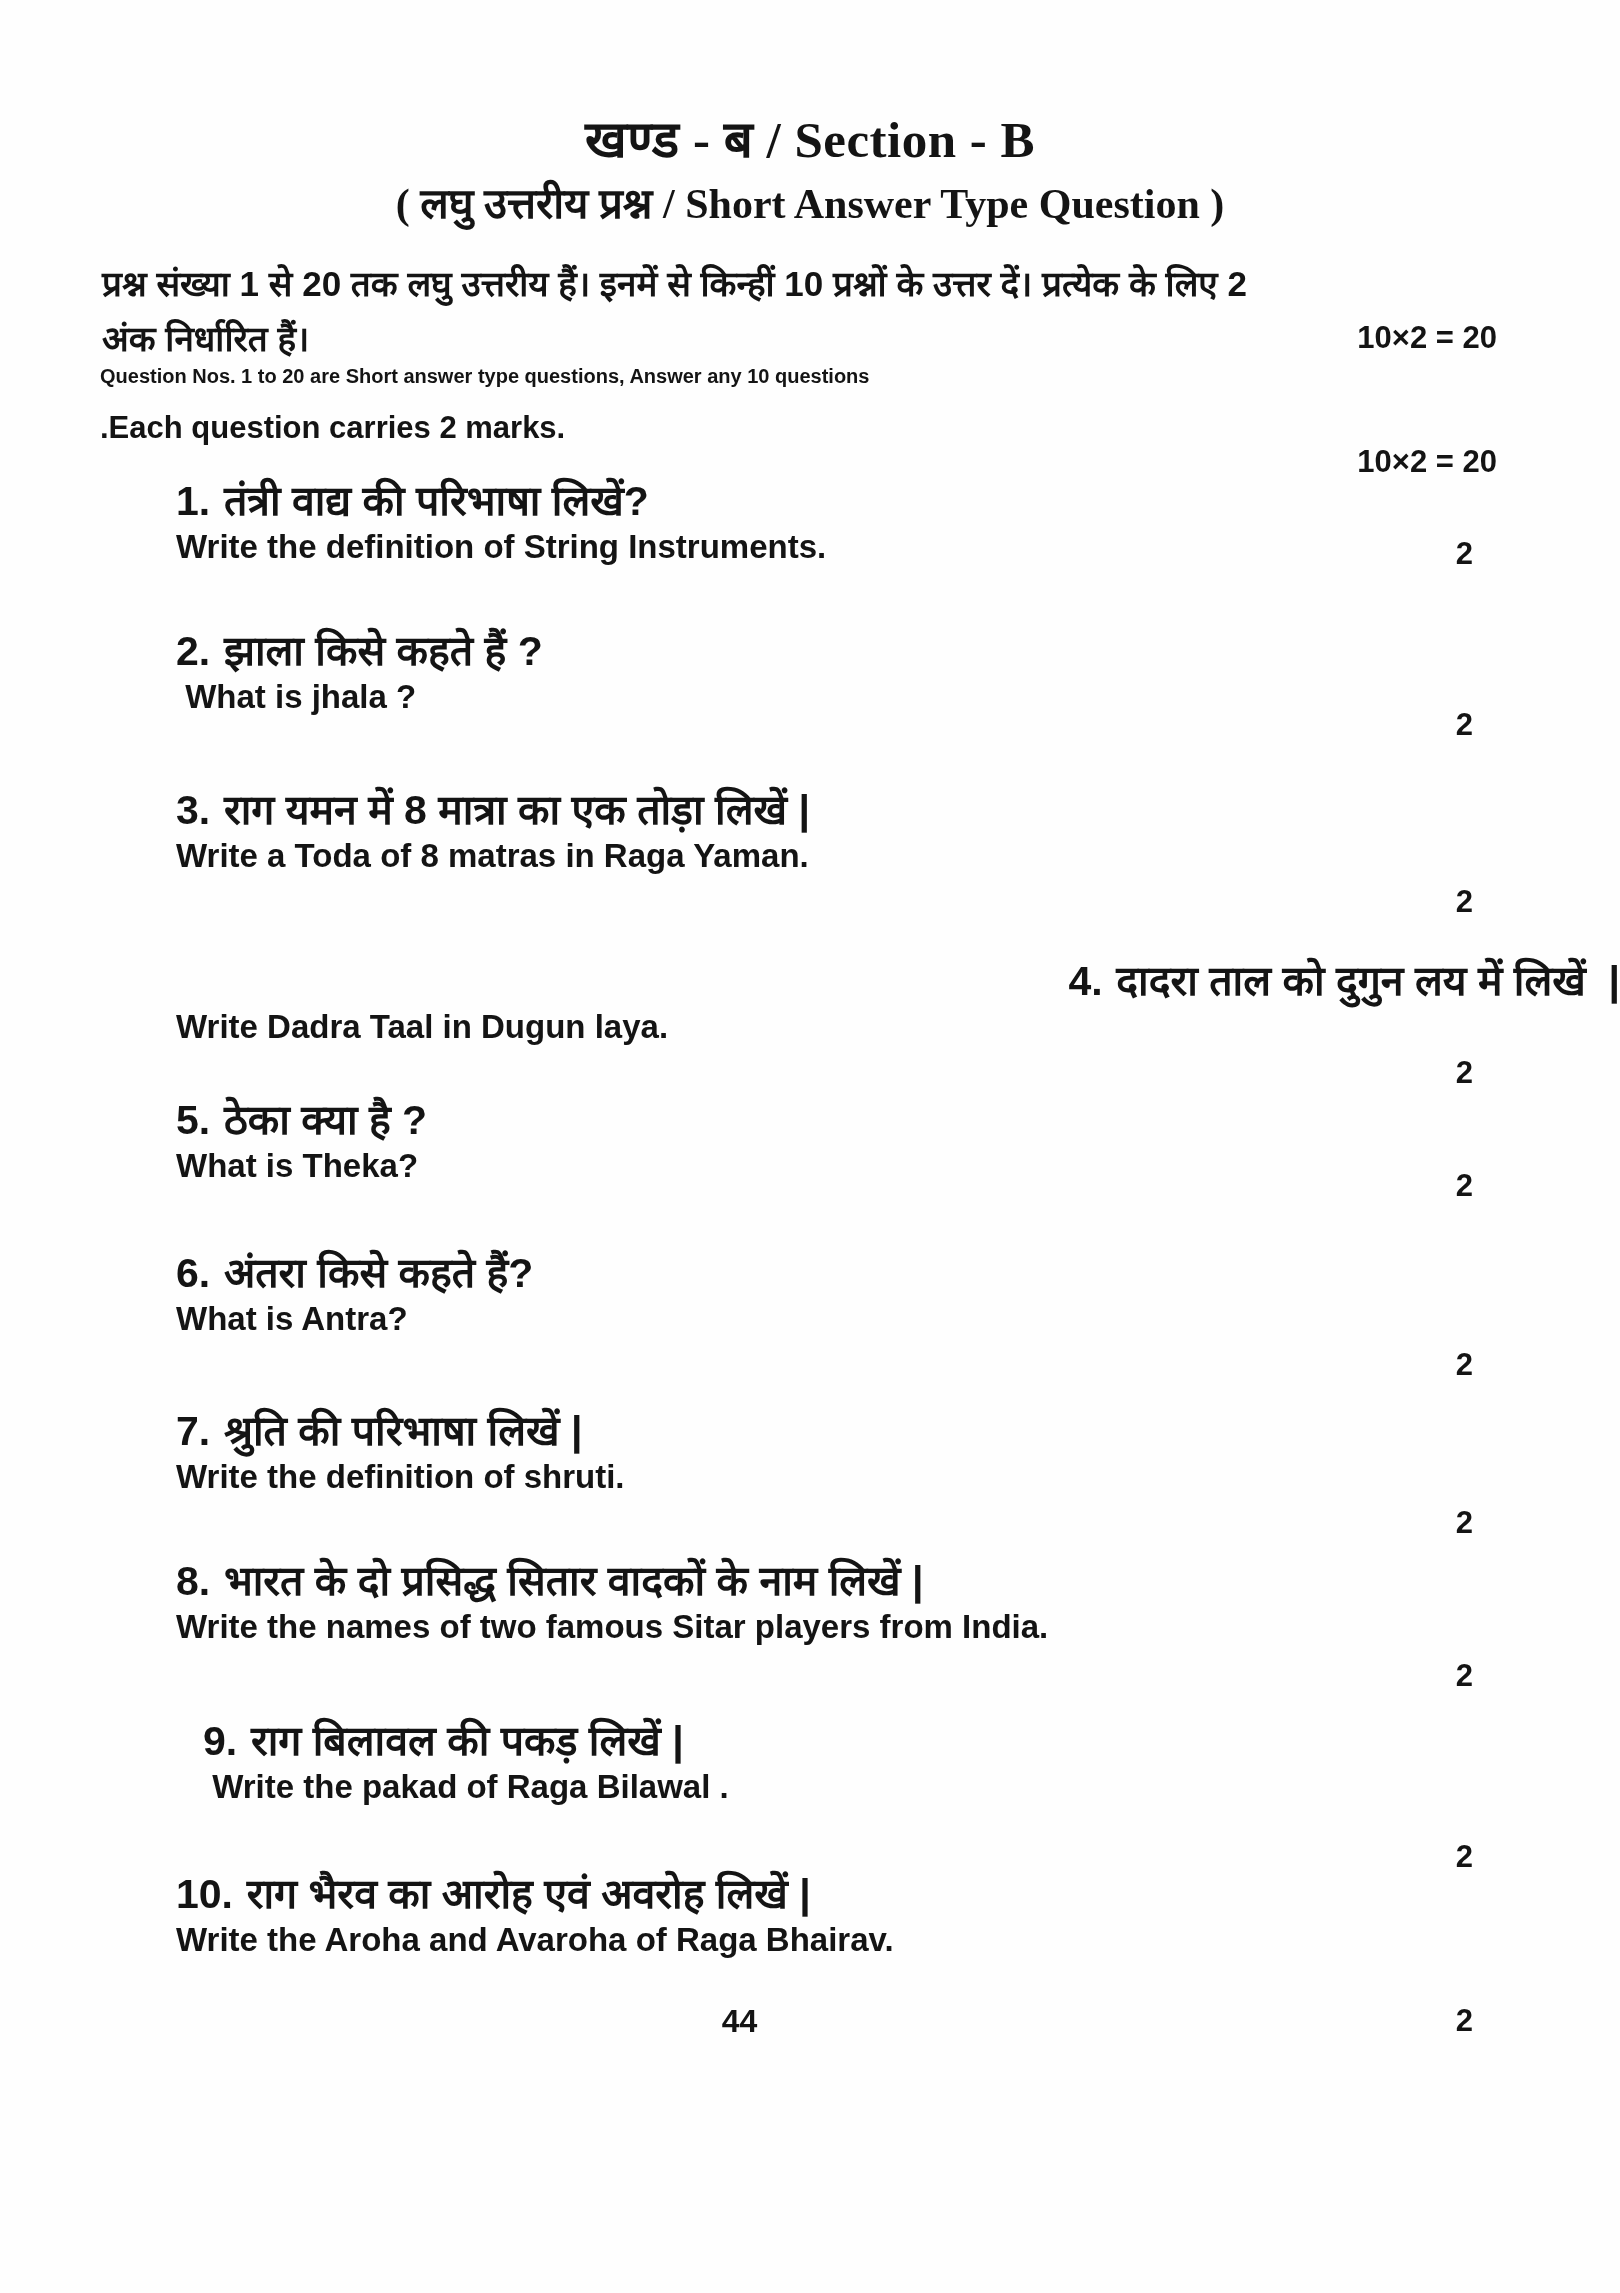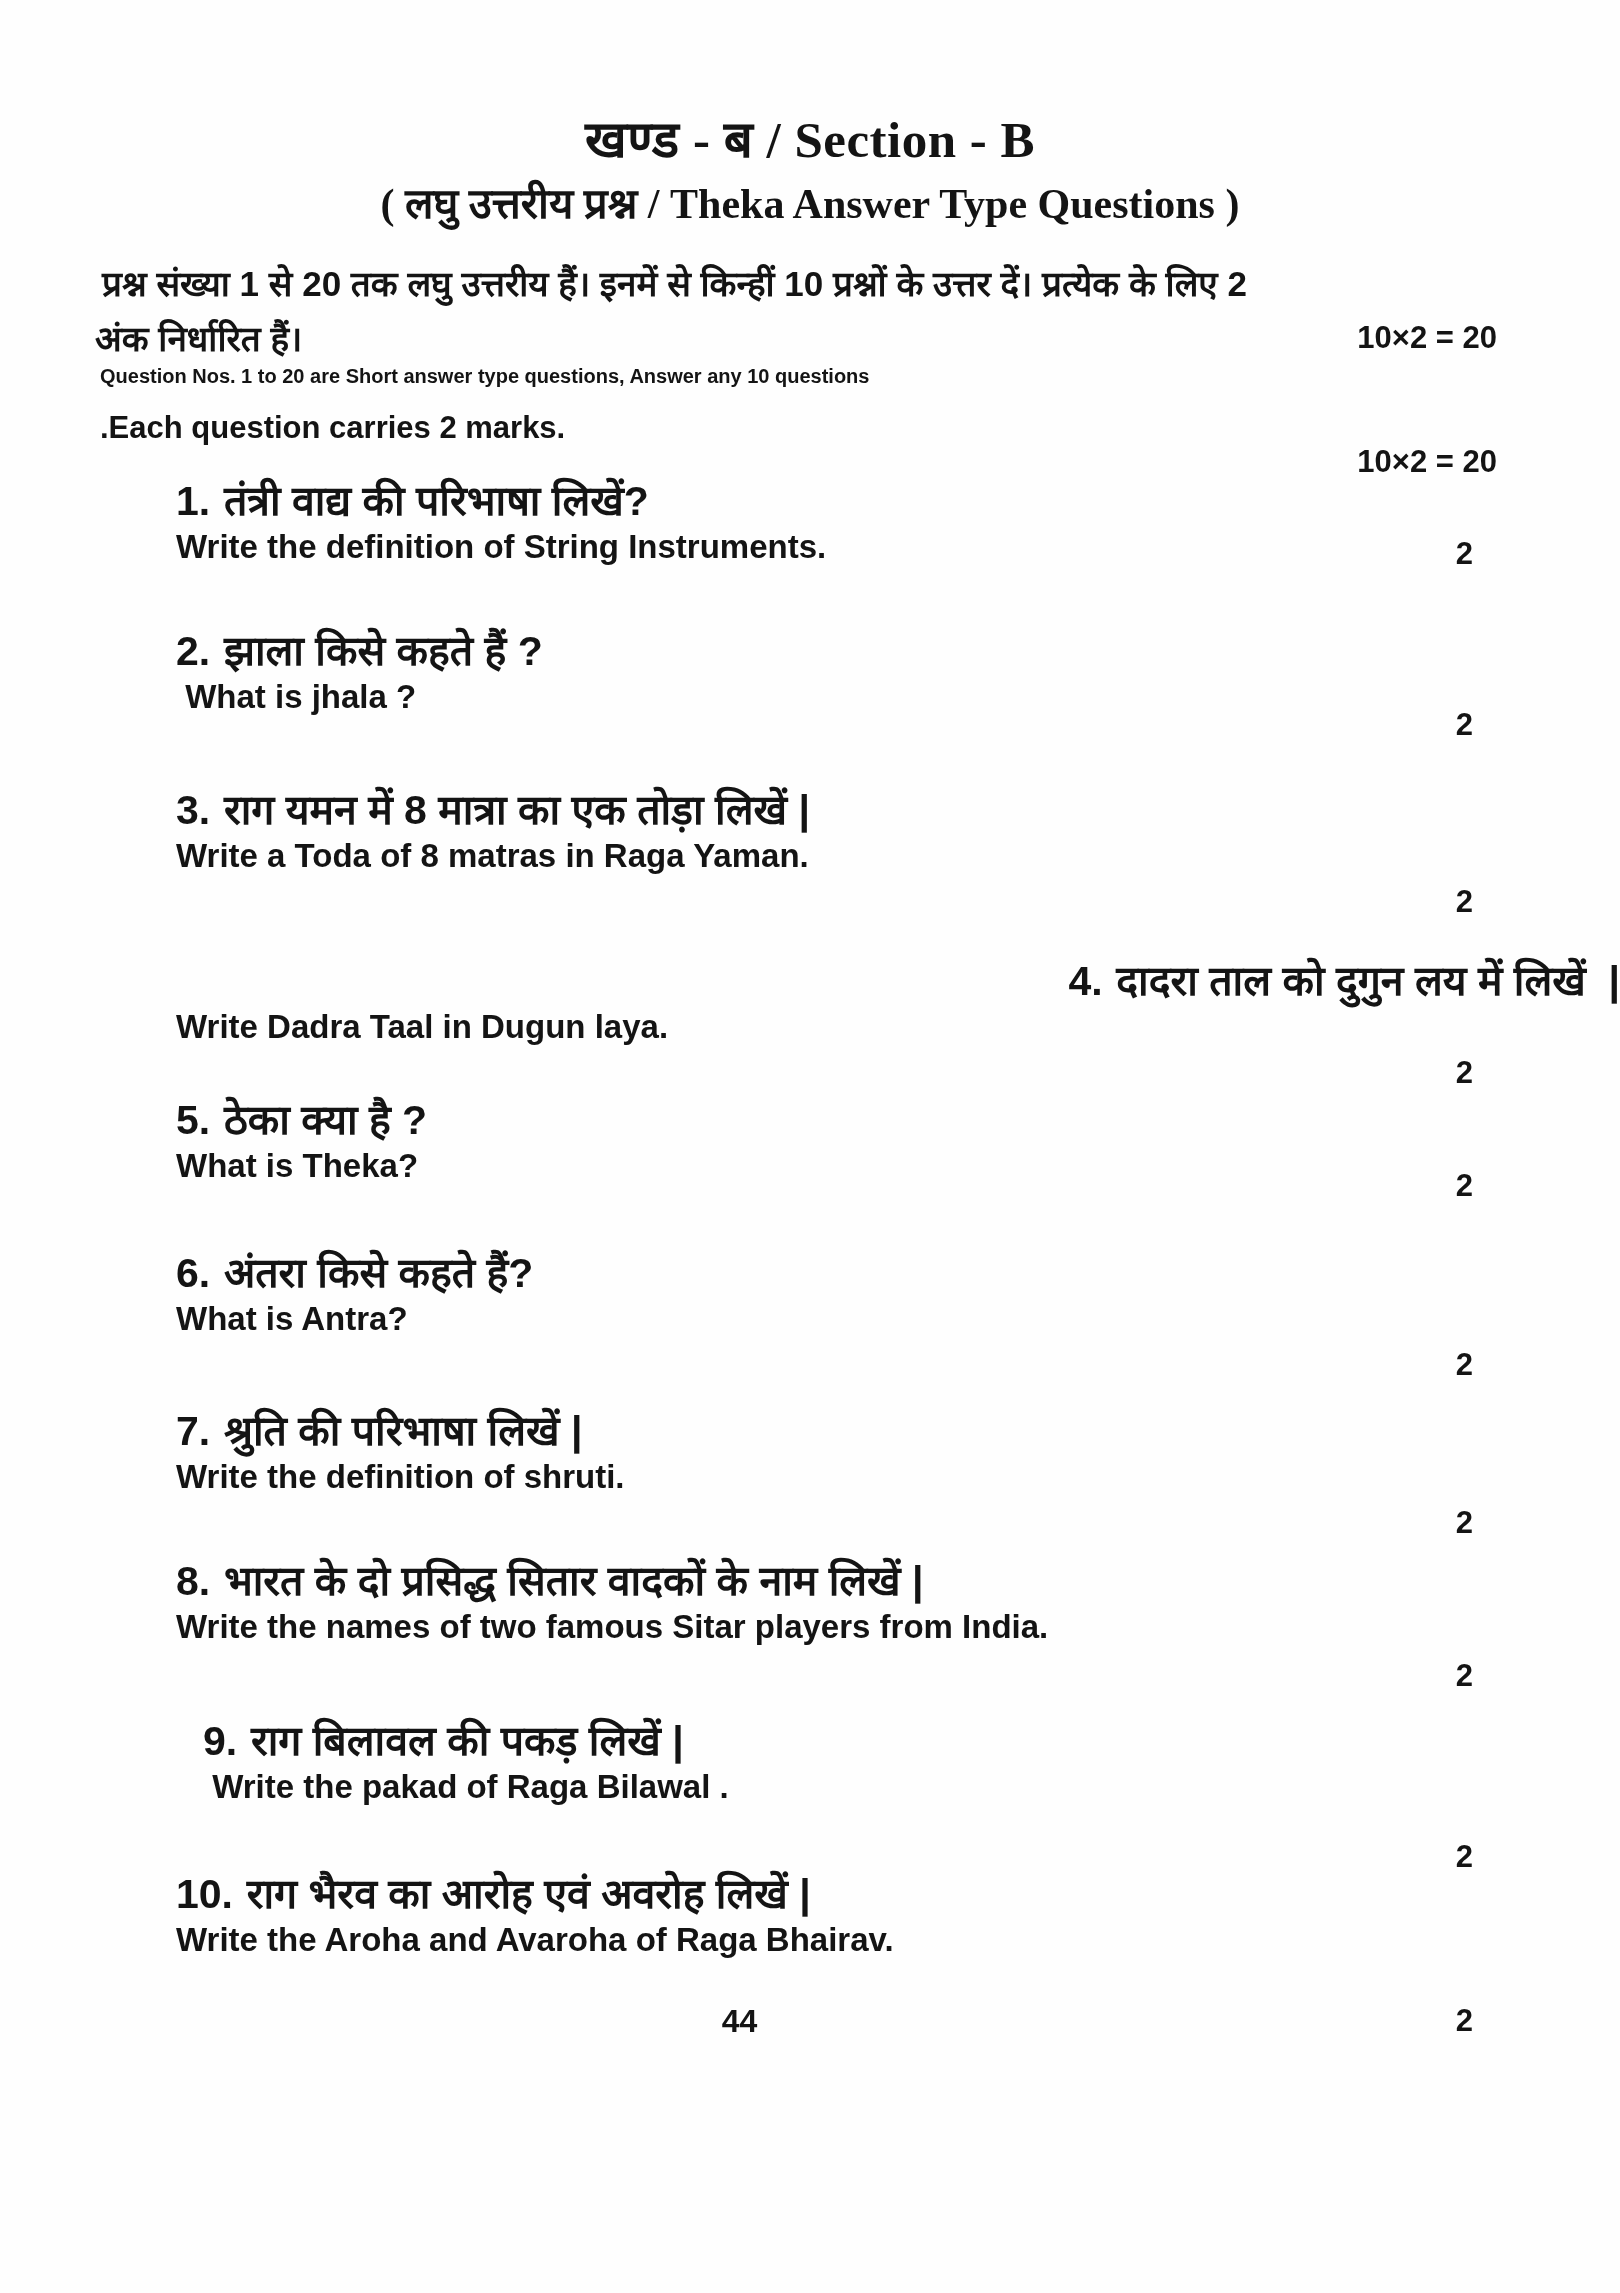--- a/index.html
+++ b/index.html
@@ -35,21 +35,21 @@
   }
   .instr-hi-1 {
     position: absolute;
     top: 259px; left: 102px;
     font-weight: 700;
     font-size: 35px;
     white-space: nowrap;
   }
   .instr-hi-2 {
     position: absolute;
-    top: 314px; left: 95px;
+    top: 314px; left: 102px;
     font-weight: 700;
     font-size: 35px;
     white-space: nowrap;
   }
   .formula-1 {
     position: absolute;
     top: 320px; right: 123px;
     font-weight: 700;
     font-size: 31px;
   }
@@ -114,21 +114,21 @@
     font-weight: 700;
     font-size: 32px;
   }
 </style>
 </head>
 <body>
 
 <div class="page">
 
   <div class="doc-title">खण्ड - ब  / Section - B</div>
-  <div class="doc-subtitle">( लघु उत्तरीय प्रश्न  / Theka Answer Type Questions )</div>
+  <div class="doc-subtitle">( लघु उत्तरीय प्रश्न  / Short Answer Type Question )</div>
 
   <div class="instr-hi-1">प्रश्न संख्या 1 से 20 तक लघु उत्तरीय हैं। इनमें से किन्हीं 10  प्रश्नों के उत्तर दें। प्रत्येक के लिए 2</div>
   <div class="instr-hi-2">अंक निर्धारित हैं।</div>
   <div class="formula-1">10×2 = 20</div>
   <div class="instr-en-1">Question Nos. 1 to 20 are Short answer type questions, Answer any 10 questions</div>
   <div class="instr-en-2">.Each question carries 2 marks.</div>
   <div class="formula-2">10×2 = 20</div>
 
   <div class="q q1">
     <div class="q-hindi"><span class="q-num">1.</span><span>तंत्री वाद्य की परिभाषा लिखें?</span></div>

